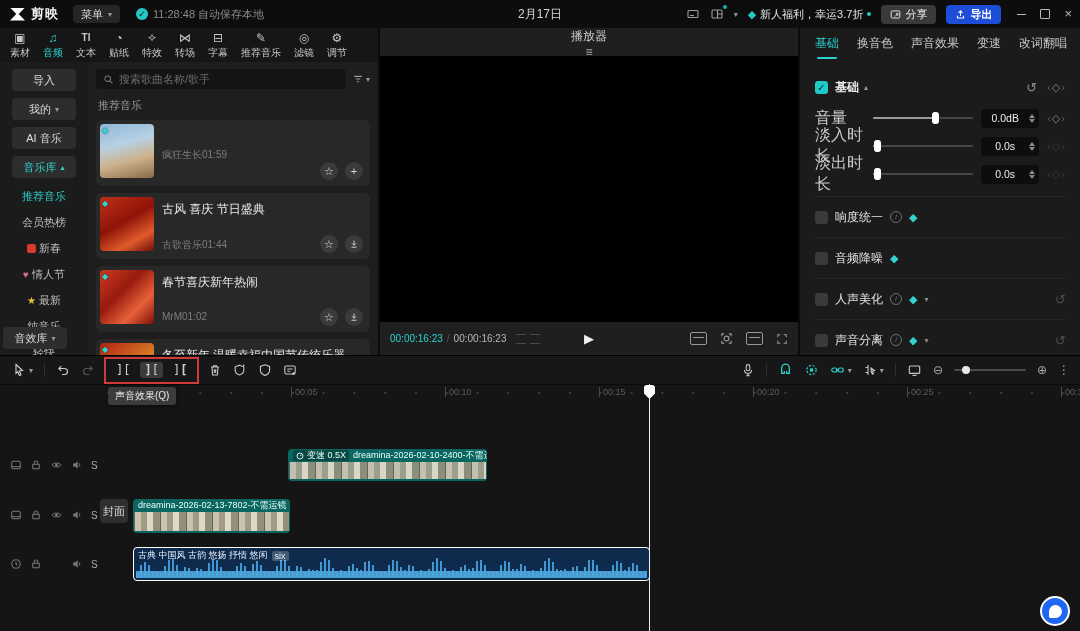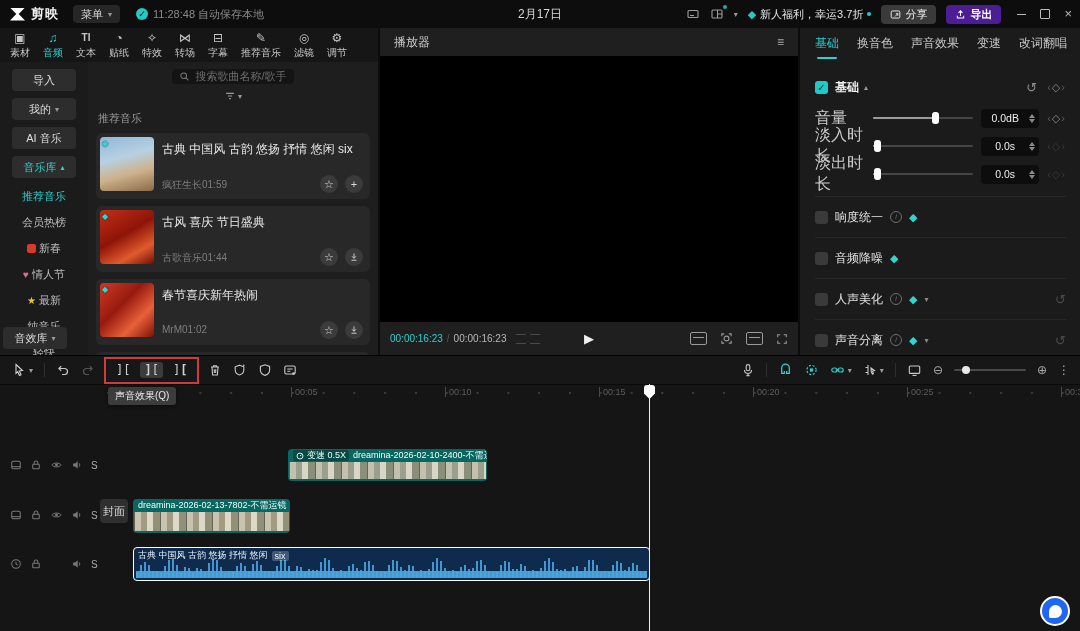--- a/index.html
+++ b/index.html
@@ -22,21 +22,21 @@
   .save-check{width:12px;height:12px;border-radius:50%;background:#27c7c3;color:#06211f;
               font-size:9px;line-height:12px;text-align:center;font-weight:bold;}
   .tb-date{position:absolute;left:50%;transform:translateX(-50%);color:#d8d8d8;font-size:12px;}
   .tb-right{position:absolute;right:8px;top:0;height:28px;display:flex;align-items:center;gap:10px;}
   .tb-ico{opacity:.85;position:relative;}
   .teal-dot{position:absolute;top:-2px;right:-3px;width:4px;height:4px;border-radius:50%;background:#27c7c3;}
   .promo{display:flex;align-items:center;gap:4px;color:#e3e3e3;font-size:11px;}
   .promo .gem{color:#27c7c3;font-size:11px;}
   .pill-btn{height:19px;padding:0 9px;border-radius:4px;display:flex;align-items:center;gap:4px;font-size:11px;}
   .share-btn{background:#3a3a3a;color:#eee;}
-  .export-btn{background:#4c1d95;color:#fff;font-weight:bold;}
+  .export-btn{background:#1d4ed8;color:#fff;font-weight:bold;}
   .winctl{display:flex;align-items:center;gap:14px;margin-left:6px;color:#bbb;}
   .win-min{width:9px;height:1px;background:#bbb;}
   .win-max{width:8px;height:8px;border:1px solid #bbb;border-radius:1px;}
   .win-close{font-size:13px;line-height:10px;}
 
   
   .navbar{position:absolute;left:0;top:28px;width:378px;height:34px;background:#161616;
           display:flex;align-items:center;gap:13px;padding-left:10px;box-sizing:border-box;}
   .nav-tab{display:flex;flex-direction:column;align-items:center;gap:1px;color:#c6c6c6;}
   .nav-tab .ic{font-size:12px;height:14px;line-height:14px;}
@@ -51,21 +51,21 @@
   .side-cat{margin-top:11px;text-align:center;font-size:11px;color:#bdbdbd;
             display:flex;align-items:center;justify-content:center;gap:3px;}
   .side-cat.active{color:#2bd2ce;}
   .ic-spring{display:inline-block;width:9px;height:9px;background:#d8392b;border-radius:2px;}
   .ic-heart{color:#e06a9a;font-size:10px;}
   .ic-star{color:#e8c239;font-size:10px;}
   .side-bottom{position:absolute;bottom:6px;left:0;right:18px;}
 
   
   .music{position:absolute;left:88px;top:62px;width:290px;height:293px;background:#1e1e1e;overflow:hidden;}
-  .searchrow{display:flex;align-items:center;margin:7px 8px 0;gap:6px;flex-direction:column;}
+  .searchrow{display:flex;align-items:center;margin:7px 8px 0;gap:6px;}
   .searchbox{flex:1;height:20px;background:#141414;border-radius:4px;display:flex;align-items:center;
              gap:5px;padding:0 7px;color:#6e6e6e;font-size:11px;}
   .filter-ic{display:flex;align-items:center;gap:2px;color:#9a9a9a;}
   .section-lb{margin:9px 0 0 10px;font-size:11px;color:#9a9a9a;}
   .cards{margin-top:7px;}
   .card{height:58px;margin:0 8px 7px;background:#282828;border-radius:6px;display:flex;
         padding:4px;gap:8px;position:relative;}
   .thumb{width:54px;height:54px;border-radius:4px;flex:none;position:relative;overflow:hidden;}
   .thumb .gem{position:absolute;top:2px;left:2px;color:#35d3cf;font-size:8px;text-shadow:0 0 2px #033;}
   .thumb.t1{background:linear-gradient(165deg,#8fb9da 0%,#b8d0e2 38%,#cdb18a 66%,#8a6a48 100%);}
@@ -75,21 +75,21 @@
   .card-meta{padding-top:4px;min-width:0;}
   .card-title{font-size:12px;color:#e9e9e9;white-space:nowrap;overflow:hidden;}
   .card-sub{margin-top:20px;font-size:10px;color:#7d7d7d;}
   .card-actions{position:absolute;right:7px;bottom:6px;display:flex;gap:7px;}
   .cbtn{width:18px;height:18px;border-radius:50%;background:#3b3b3b;color:#d8d8d8;
         display:flex;align-items:center;justify-content:center;font-size:11px;}
 
   
   .player{position:absolute;left:380px;top:28px;width:418px;height:327px;background:#1f1f1f;}
   .player-head{height:28px;display:flex;align-items:center;justify-content:space-between;
-               padding:0 14px;color:#cfcfcf;font-size:12px;}
+               padding:0 20px;color:#cfcfcf;font-size:12px;flex-direction:column;}
   .video{position:absolute;left:0;top:28px;width:418px;height:266px;background:#000;}
   .pctl{position:absolute;left:0;bottom:0;width:418px;height:33px;display:flex;align-items:center;padding:0 10px;box-sizing:border-box;}
   .ptime{display:flex;align-items:center;gap:4px;font-size:10px;}
   .ptime .cur{color:#2bd2ce;}
   .ptime .sep{color:#555;}
   .ptime .tot{color:#b8b8b8;}
   .pmini{display:flex;gap:4px;margin-left:10px;opacity:.35;}
   .pmini i{width:10px;height:8px;border-top:1px solid #999;border-bottom:1px solid #999;display:block;}
   .play-btn{position:absolute;left:50%;transform:translateX(-50%);color:#f0f0f0;font-size:13px;}
   .pright{position:absolute;right:10px;display:flex;align-items:center;gap:13px;}
@@ -348,21 +348,20 @@
         <span class="caret">▾</span>
       </div>
     </div>
     <div class="section-lb">推荐音乐</div>
     <div class="cards">
       <div class="card">
         <div class="thumb t1">
             <span class="gem">◆</span>
           </div>
         <div class="card-meta">
-          <div class="card-title">古典 中国风 古韵 悠扬 抒情 悠闲 six</div>
           <div class="card-sub">疯狂生长01:59</div>
         </div>
         <div class="card-actions">
           <span class="cbtn">☆</span>
           <span class="cbtn">+</span>
         </div>
       </div>
       <div class="card">
         <div class="thumb t2">
             <span class="gem">◆</span>

